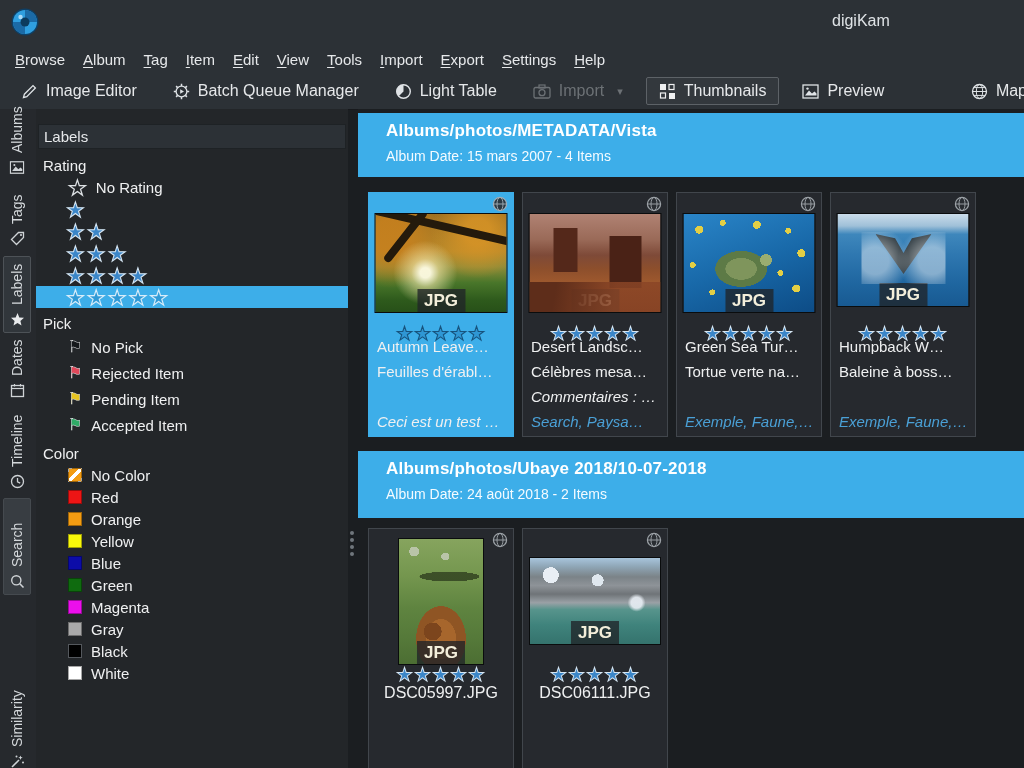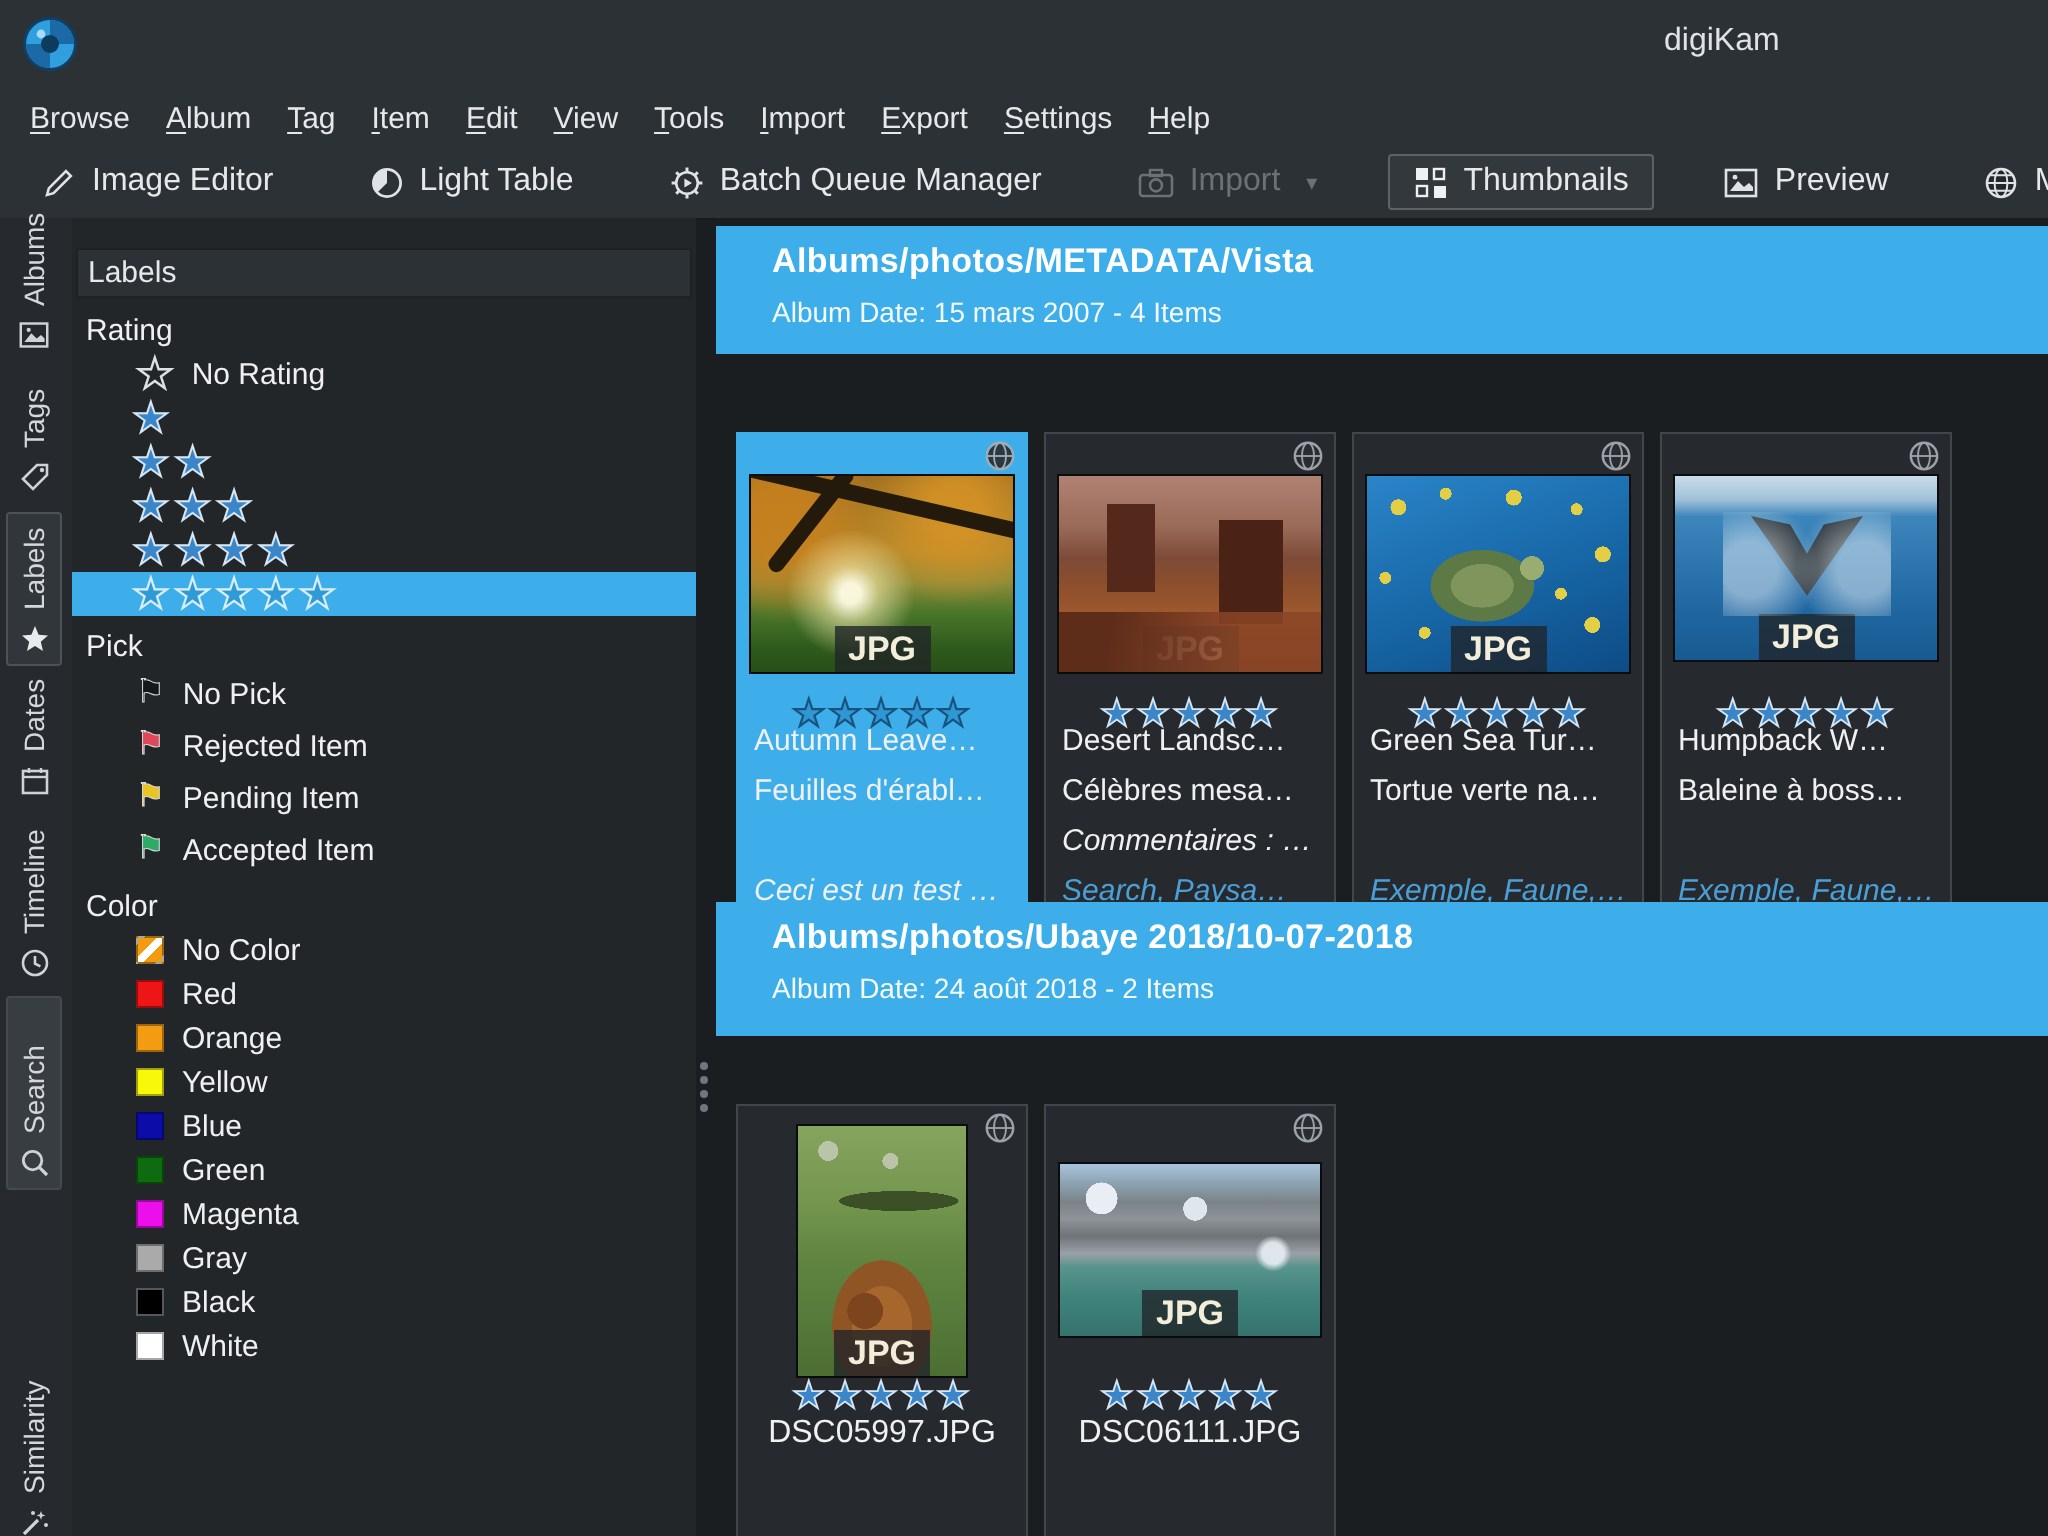--- a/index.html
+++ b/index.html
@@ -14,21 +14,21 @@
   .app-logo{position:absolute;left:10px;top:7px;width:30px;height:30px;}
   .window-title{position:absolute;left:832px;top:12px;font-size:16px;color:#dfe3e6;}
   
   .menubar{position:absolute;left:0;top:45px;right:0;height:28px;background:#2c3136;
     display:flex;align-items:center;padding-left:6px;}
   .menu-item{padding:3px 9px;font-size:15px;color:#e6e8ea;white-space:nowrap;}
   .menu-item u{text-underline-offset:2px;}
   
   .toolbar{position:absolute;left:0;top:73px;right:0;height:36px;background:#2c3136;
     border-bottom:1px solid #17191c;display:flex;align-items:center;
-    padding-left:8px;gap:22px;overflow:hidden;}
+    padding-left:8px;gap:10px;overflow:hidden;}
   .tool-btn{display:flex;align-items:center;gap:8px;font-size:16px;color:#e6e8ea;
     padding:4px 12px;white-space:nowrap;border:1px solid transparent;border-radius:2px;}
   .tool-btn .ticon{display:flex;align-items:center;}
   .tool-btn.active{border-color:#5d6267;background:#33383d;}
   .tool-btn.disabled{color:#6c7175;}
   .tool-btn.btn-map{margin-left:auto;margin-right:-16px;}
   .dropdown-arrow{font-size:11px;color:#6c7175;margin-left:5px;}
   
   .tabstrip{position:absolute;left:0;top:109px;bottom:0;width:36px;background:#26292d;}
   .vtab{position:absolute;left:3px;height:28px;transform-origin:0 0;transform:rotate(-90deg);
@@ -56,21 +56,21 @@
   .swatch.black{border-color:#54585d;}
   .swatch.nocolor{background:
      linear-gradient(135deg,transparent 38%,#fff 38%,#fff 62%,transparent 62%),#f39c12 !important;}
   
   .main{position:absolute;left:358px;top:109px;right:0;bottom:0;background:#1b1e21;}
   .banner{position:absolute;left:0;right:0;background:#3daee9;color:#fff;
     padding:8px 0 0 28px;box-sizing:border-box;}
   .banner-title{font-size:17px;font-weight:bold;letter-spacing:.2px;}
   .banner-sub{font-size:14px;margin-top:7px;color:#f4fbff;}
   .card{position:absolute;width:146px;height:245px;background:#26292e;
-    border:1px solid #41464c;box-sizing:border-box;margin-top:24px;}
+    border:1px solid #41464c;box-sizing:border-box;}
   .card.tall{height:300px;}
   .card.selected{background:#3daee9;border-color:#3daee9;}
   .globe{position:absolute;top:3px;right:5px;opacity:.92;}
   .thumb{position:absolute;left:50%;transform:translateX(-50%);top:20px;
     border:1px solid #0a0c0d;box-sizing:content-box;overflow:hidden;}
   .jpg-badge{position:absolute;bottom:0;left:50%;transform:translateX(-50%);
     background:rgba(32,36,40,.78);color:#f3eeda;font-weight:bold;font-size:17px;
     padding:1px 7px;line-height:1.25;}
   .card-stars{position:absolute;top:131px;left:0;width:100%;text-align:center;
     font-size:19px;line-height:1;letter-spacing:1px;color:#3b86c8;-webkit-text-stroke:.9px #d6e6f3;}
@@ -170,37 +170,37 @@
       <span class="ticon">
         <svg width="17" height="17" viewBox="0 0 17 17">
           <path d="M2.5 14.5 L3.4 11.2 L12 2.6 L14.4 5 L5.8 13.6 Z" fill="none" stroke="#dfe3e6" stroke-width="1.3"></path>
         </svg>
       </span>
       <span>Image Editor</span>
     </div>
     <div class="tool-btn">
       <span class="ticon">
         <svg width="17" height="17" viewBox="0 0 17 17">
-          <circle cx="8.5" cy="8.5" r="6.8" fill="none" stroke="#dfe3e6" stroke-width="1.4"></circle>
-          <path d="M8.5 1.7 A6.8 6.8 0 0 0 3.7 13.3 L8.5 8.5 Z" fill="#dfe3e6"></path>
-        </svg>
-      </span>
-      <span>Light Table</span>
-    </div>
-    <div class="tool-btn">
-      <span class="ticon">
-        <svg width="17" height="17" viewBox="0 0 17 17">
           <circle cx="8.5" cy="8.5" r="5.4" fill="none" stroke="#dfe3e6" stroke-width="1.3"></circle>
           <g stroke="#dfe3e6" stroke-width="1.5">
             <path d="M8.5 0.8 V3 M8.5 14 V16.2 M0.8 8.5 H3 M14 8.5 H16.2 M3.1 3.1 L4.6 4.6 M12.4 12.4 L13.9 13.9 M13.9 3.1 L12.4 4.6 M4.6 12.4 L3.1 13.9"></path>
           </g>
           <path d="M7.2 6.3 L11 8.5 L7.2 10.7 Z" fill="#dfe3e6"></path>
         </svg>
       </span>
       <span>Batch Queue Manager</span>
+    </div>
+    <div class="tool-btn">
+      <span class="ticon">
+        <svg width="17" height="17" viewBox="0 0 17 17">
+          <circle cx="8.5" cy="8.5" r="6.8" fill="none" stroke="#dfe3e6" stroke-width="1.4"></circle>
+          <path d="M8.5 1.7 A6.8 6.8 0 0 0 3.7 13.3 L8.5 8.5 Z" fill="#dfe3e6"></path>
+        </svg>
+      </span>
+      <span>Light Table</span>
     </div>
     <div class="tool-btn disabled">
       <span class="ticon">
         <svg width="18" height="15" viewBox="0 0 18 15">
           <rect x="1" y="3.5" width="16" height="10.5" rx="1.5" fill="none" stroke="#6c7175" stroke-width="1.3"></rect>
           <rect x="6" y="1" width="6" height="3" fill="none" stroke="#6c7175" stroke-width="1.2"></rect>
           <circle cx="9" cy="8.7" r="3" fill="none" stroke="#6c7175" stroke-width="1.3"></circle>
         </svg>
       </span>
       <span>Import</span>

